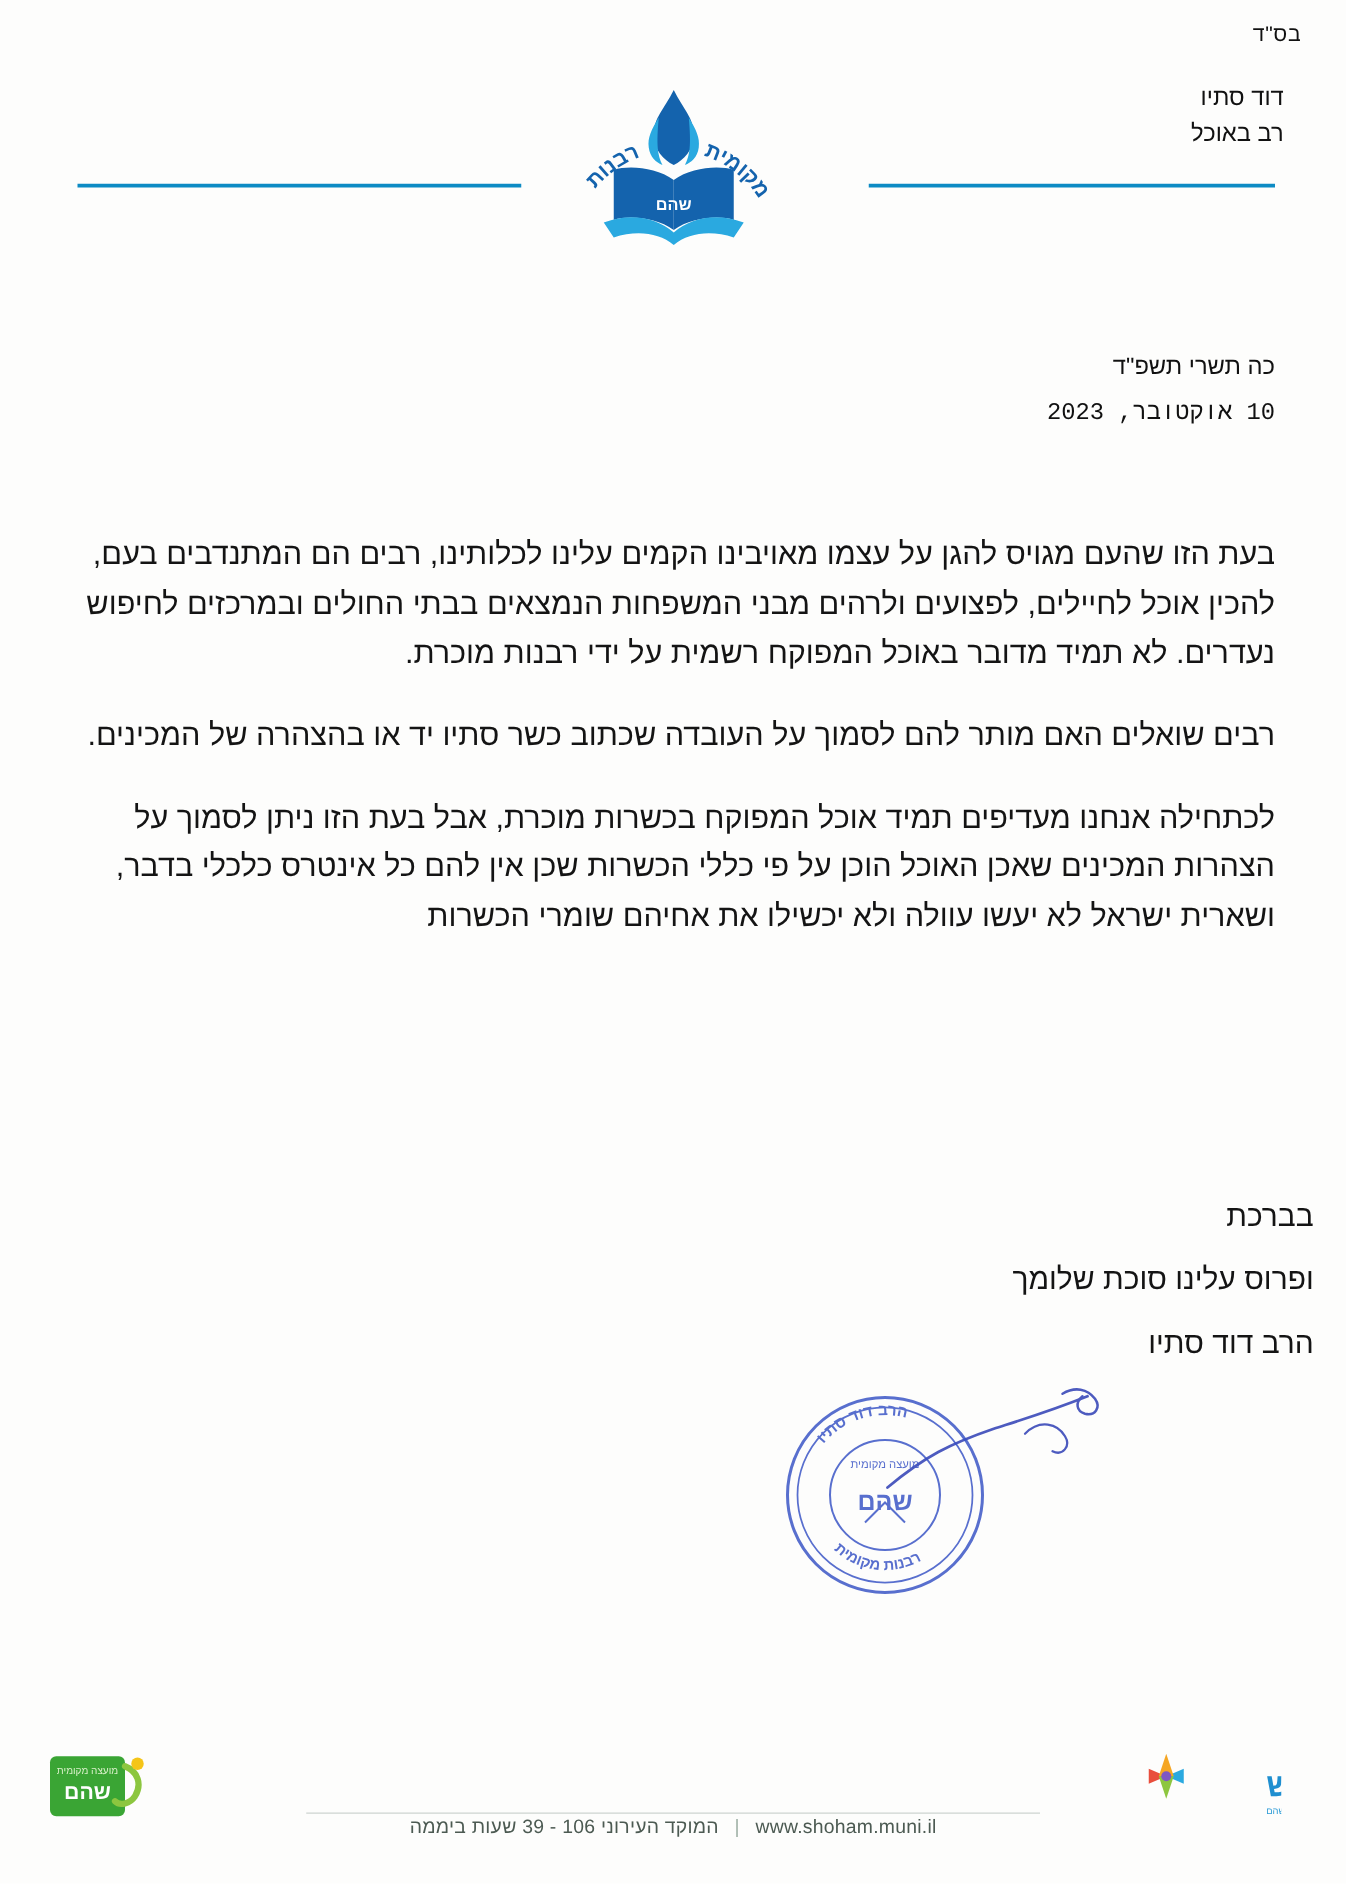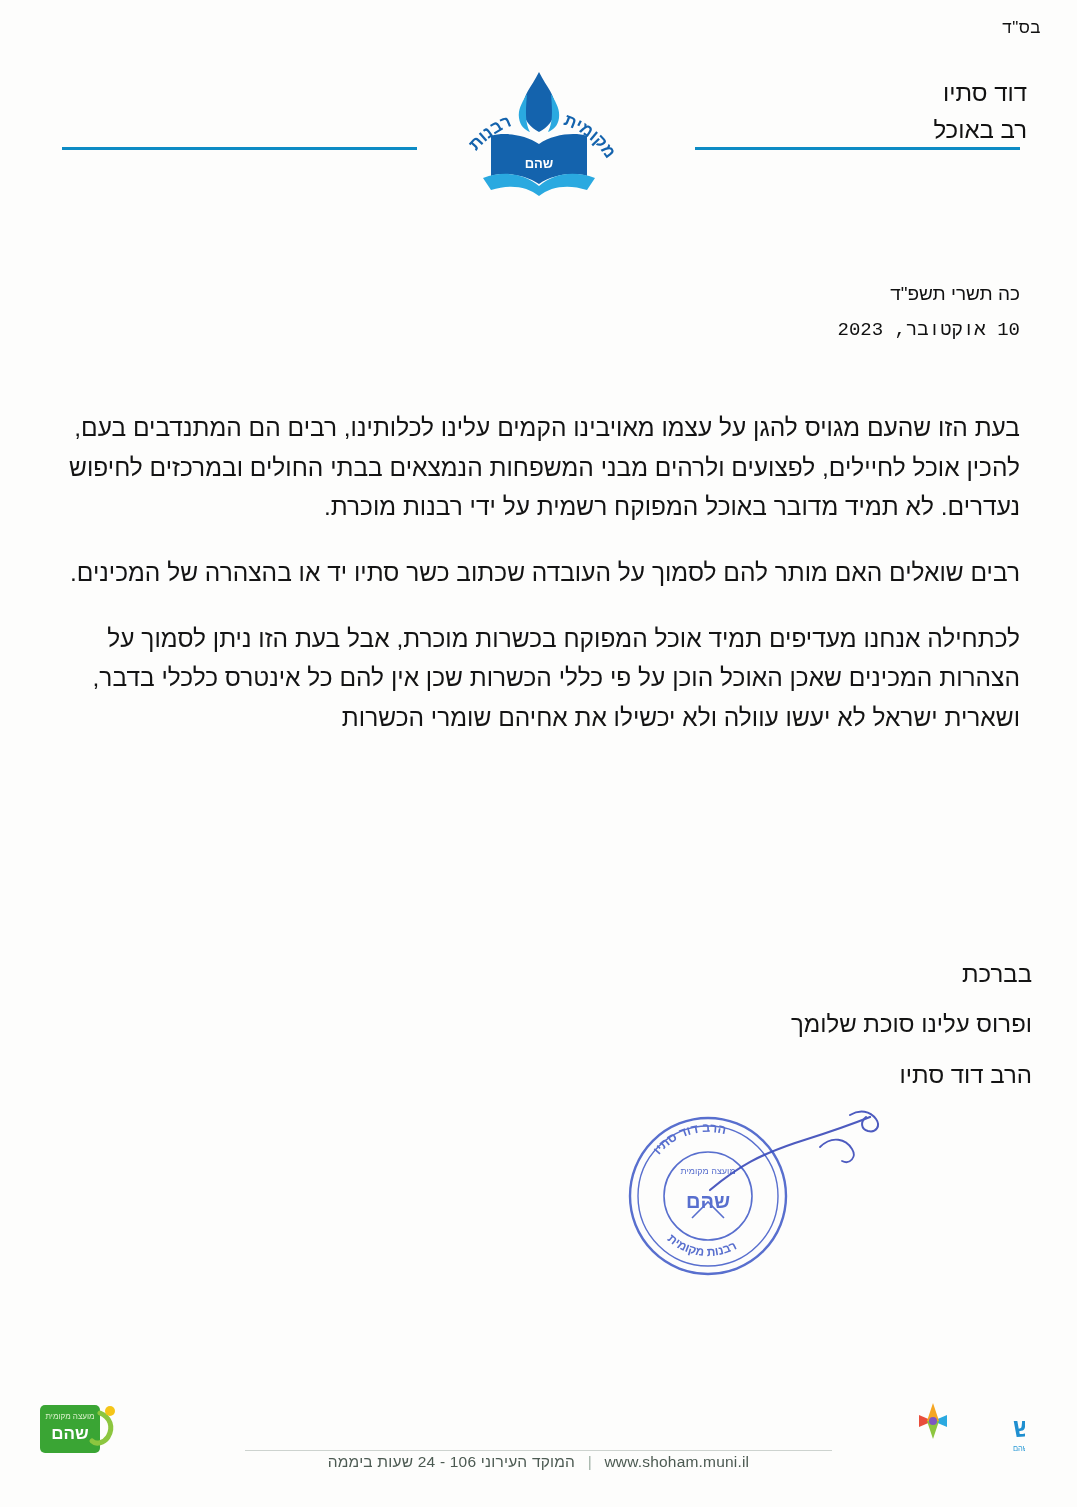--- a/index.html
+++ b/index.html
@@ -28,26 +28,26 @@
     top: 18px;
     right: 36px;
     font-size: 17px;
     letter-spacing: 0.5px;
     color: #111;
     direction: rtl;
   }
 
   .sender-block {
     position: absolute;
-    top: 74px;
+    top: 64px;
     right: 50px;
     text-align: right;
     direction: rtl;
     line-height: 1.55;
-    font-size: 24px;
+    font-size: 19px;
     color: #111;
   }
   .sender-block .name { font-weight: 400; }
   .sender-block .role { font-weight: 400; }
 
   .rule {
     position: absolute;
     top: 147px;
     height: 3px;
     background: #0d8bc4;
@@ -75,21 +75,21 @@
     text-align: right;
     font-size: 19px;
     line-height: 1.95;
     color: #111;
   }
   .date-block .greg { direction: rtl; unicode-bidi: plaintext; font-family: Liberation Mono, monospace; }
 
   
   .body-text {
     position: absolute;
-    top: 408px;
+    top: 424px;
     right: 57px;
     left: 57px;
     direction: rtl;
     text-align: right;
     font-size: 24.5px;
     line-height: 1.62;
     color: #141414;
   }
   .body-text p {
     margin: 0 0 26px 0;
@@ -100,21 +100,21 @@
   .sign {
     position: absolute;
     top: 952px;
     right: 0;
     width: 100%;
     direction: rtl;
     text-align: right;
     font-size: 24px;
     line-height: 1.85;
     color: #141414;
-    padding-right: 45px;
+    padding-right: 26px;
     box-sizing: border-box;
   }
   .sign div { margin-bottom: 6px; }
 
   
   .stamp {
     position: absolute;
     top: 1110px;
     left: 622px;
     width: 172px;
@@ -258,21 +258,21 @@
       <text x="86" y="64" text-anchor="middle" font-size="9" fill="#3550c4" font-family="'Liberation Sans',sans-serif">מועצה מקומית</text>
       <text x="86" y="98" text-anchor="middle" font-size="20" fill="#3550c4" font-weight="bold" font-family="'Liberation Sans',sans-serif">שהם</text>
       <path d="M70 108 L 86 92 L 102 108" stroke="#3550c4" stroke-width="1.6" fill="none"></path>
     </svg>
   </div>
 
   <div class="footer-rule"></div>
   <div class="footer-text">
     <span class="url">www.shoham.muni.il</span>
     <span class="sep">|</span>
-    <span>המוקד העירוני 106 - 24 שעות ביממה</span>
+    <span>המוקד העירוני 106 - 39 שעות ביממה</span>
   </div>
 
   <svg class="footer-logo-left" viewBox="0 0 86 68">
     <rect x="2" y="10" width="60" height="48" rx="5" fill="#3aa534"></rect>
     <path d="M62 18 C 72 22, 76 32, 70 42 C 66 48, 58 50, 54 46" fill="none" stroke="#8cc63f" stroke-width="5" stroke-linecap="round"></path>
     <circle cx="72" cy="16" r="5" fill="#f5c518"></circle>
     <text x="32" y="44" text-anchor="middle" font-size="17" fill="#ffffff" font-weight="bold" font-family="'Liberation Sans',sans-serif">שהם</text>
     <text x="32" y="24" text-anchor="middle" font-size="8" fill="#d9f0c9" font-family="'Liberation Sans',sans-serif">מועצה מקומית</text>
   </svg>
 

